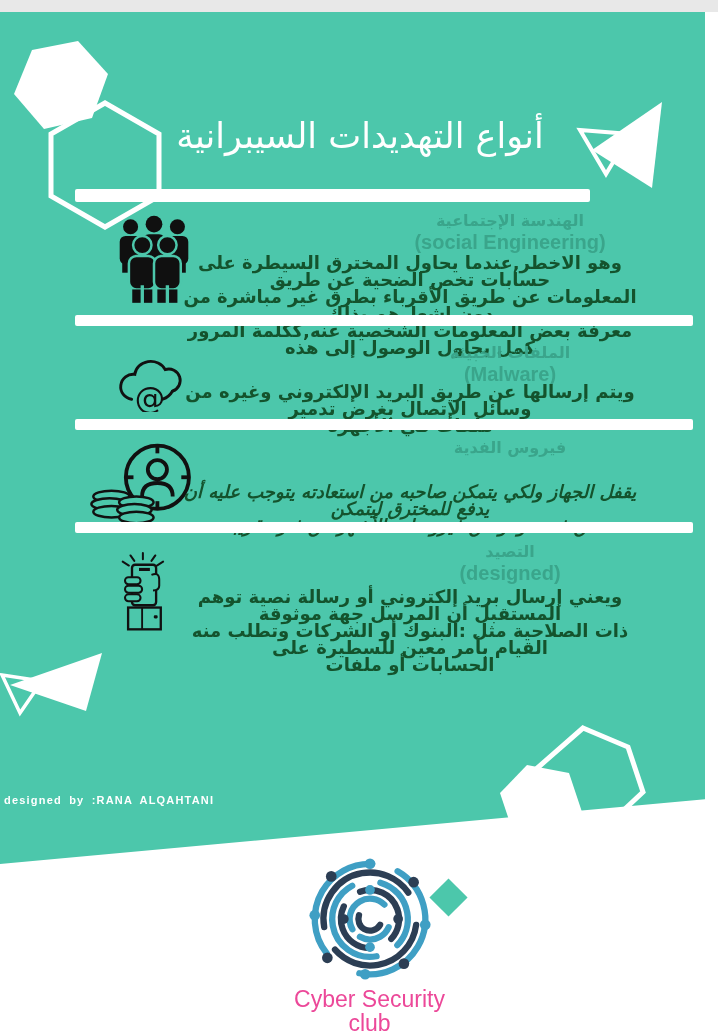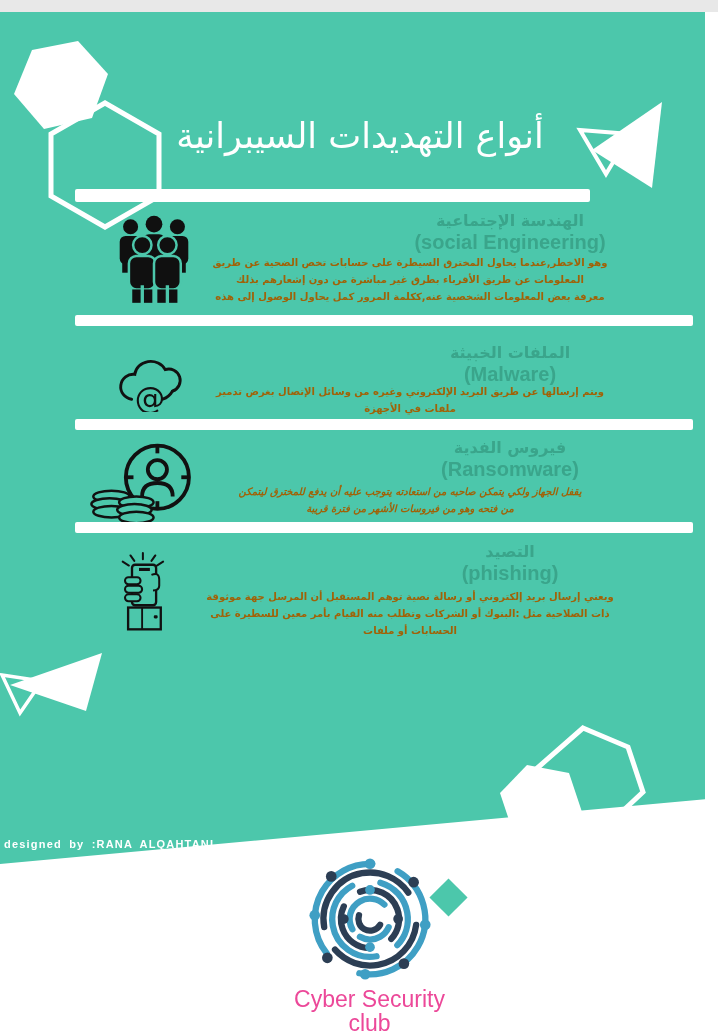--- a/index.html
+++ b/index.html
@@ -36,31 +36,31 @@
   #bar-div3{left:75px;top:510px;width:618px;height:11px;}
   .sec-head{
     position:absolute;left:330px;width:360px;text-align:center;
     color:#3aa58b;font-weight:bold;line-height:1.18;
   }
   .sec-head .ar{font-size:16px;direction:rtl;}
   .sec-head .en{font-size:20px;font-family:"Liberation Sans",sans-serif;}
   #s1-head{top:200px;} #s2-head{top:332px;} #s3-head{top:427px;} #s4-head{top:531px;}
   .sec-body{
     position:absolute;left:172px;width:476px;text-align:center;
-    color:#a16207;font-size:10px;font-weight:bold;line-height:17px;
+    color:#14532d;font-size:18px;font-weight:bold;line-height:17px;
     direction:rtl;
   }
   #s1-body{top:242px;} #s2-body{top:371px;} #s3-body{top:471px;font-style:italic;} #s4-body{top:576px;}
   .sec-icon{position:absolute;}
   #s1-icon{left:112px;top:203px;}
   #s2-icon{left:110px;top:336px;}
   #s3-icon{left:86px;top:427px;}
   #s4-icon{left:111px;top:539px;}
   .credit{
-    position:absolute;left:4px;top:826px;color:#ffffff;
+    position:absolute;left:4px;top:782px;color:#ffffff;
     font-size:11px;font-weight:bold;letter-spacing:1.2px;word-spacing:3px;
     font-family:"Liberation Sans",sans-serif;
   }
   .logo-block{position:absolute;left:272px;top:845px;width:195px;text-align:center;}
   .logo-mark{margin:0 auto;width:126px;height:126px;}
   .logo-title{
     color:#ec4899;font-size:23px;line-height:1.05;margin-top:4px;
     font-family:"Liberation Sans",sans-serif;
   }
   .logo-sub{
@@ -163,21 +163,20 @@
       <ellipse cx="26" cy="60" rx="19" ry="6"></ellipse>
         <ellipse cx="24" cy="68" rx="19" ry="6"></ellipse>
       <ellipse cx="26" cy="76" rx="19" ry="6"></ellipse>
       <ellipse cx="52" cy="66" rx="18" ry="6"></ellipse>
         <ellipse cx="50" cy="74" rx="18" ry="6"></ellipse>
       <ellipse cx="52" cy="82" rx="18" ry="6"></ellipse>
     </g>
   </svg>
   <div class="sec-head" id="s3-head">
     <div class="ar">فيروس الفدية</div>
-    <div class="en">(Ransomware)</div>
   </div>
   <div class="sec-body" id="s3-body">
     <div>يقفل الجهاز ولكي يتمكن صاحبه من استعادته يتوجب عليه أن يدفع للمخترق ليتمكن</div>
     <div>من فتحه وهو من فيروسات الأشهر من فترة قريبة</div>
   </div>
   <div class="bar" id="bar-div3"></div>
 
   <svg id="s4-icon" class="sec-icon" width="70" height="82" viewBox="0 0 90 104">
     <g stroke="#111111" stroke-width="2.6" stroke-linecap="round">
       <line x1="30" y1="12" x2="25" y2="5"></line>
@@ -193,21 +192,21 @@
       <rect x="18" y="44" width="22" height="9" rx="4.5"></rect>
       <rect x="18" y="55" width="20" height="9" rx="4.5"></rect>
       <path d="M52,30 q10,-4 10,6 l0,8 q0,6 -8,6"></path>
     </g>
     <rect x="22" y="72" width="42" height="28" fill="none" stroke="#111111" stroke-width="3"></rect>
     <rect x="55" y="82" width="5" height="4" rx="1.5" fill="#111111"></rect>
     <line x1="40" y1="72" x2="40" y2="100" stroke="#111111" stroke-width="2.4"></line>
   </svg>
   <div class="sec-head" id="s4-head">
     <div class="ar">التصيد</div>
-    <div class="en">(phishing)</div>
+    <div class="en">(designed)</div>
   </div>
   <div class="sec-body" id="s4-body">
     <div>ويعني إرسال بريد إلكتروني أو رسالة نصية توهم المستقبل أن المرسل جهة موثوقة</div>
     <div>ذات الصلاحية مثل :البنوك أو الشركات وتطلب منه القيام بأمر معين للسطيرة على</div>
     <div>الحسابات أو ملفات</div>
   </div>
 
   <div class="credit">designed  by :RANA ALQAHTANI</div>
 
   <div class="logo-block">

